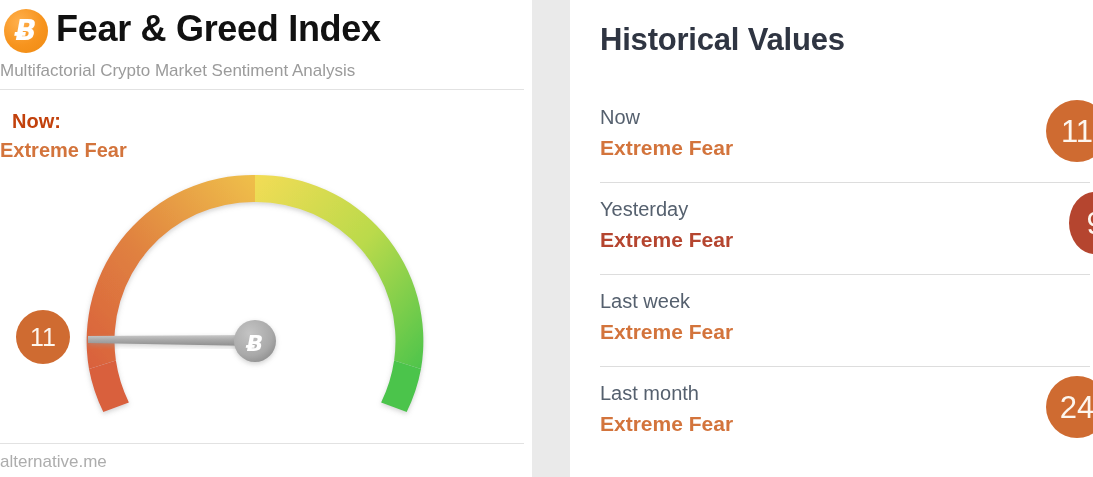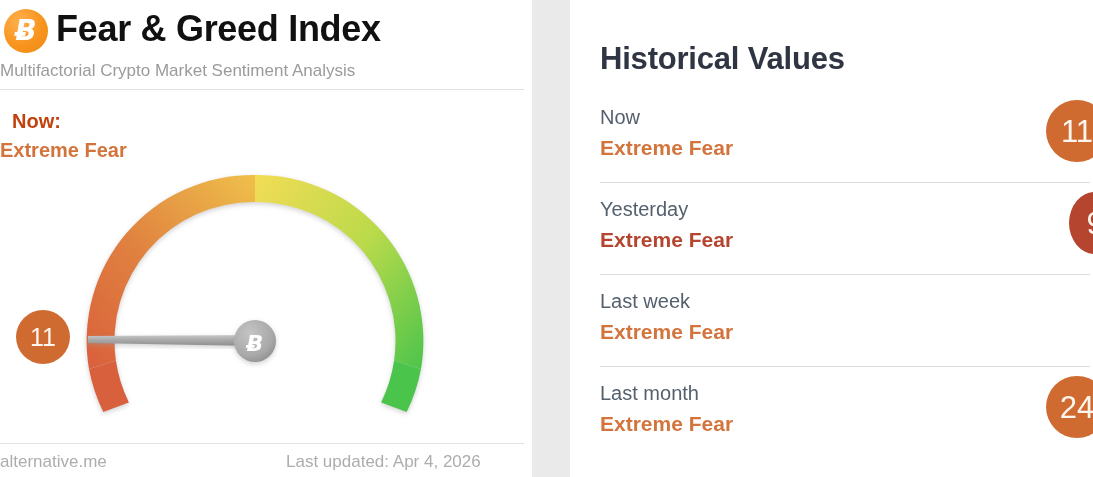--- a/index.html
+++ b/index.html
@@ -67,21 +67,21 @@
     position:absolute;left:286px;top:452px;font-size:17px;color:#adadad;white-space:nowrap;
   }
 
   
   .right-panel{
     position:absolute;left:570px;top:0;width:523px;height:477px;
     background:#ffffff;overflow:hidden;
   }
   .hist-title{
     position:absolute;left:30px;top:22px;
-    font-size:31px;font-weight:bold;color:#2f3542;letter-spacing:-0.2px;margin-top:19px;
+    font-size:31px;font-weight:bold;color:#2f3542;letter-spacing:-0.2px;
   }
   .rows{position:absolute;left:0;top:96px;width:541px;}
   .row{position:relative;height:92px;}
   .row .period{
     position:absolute;left:30px;top:10px;font-size:20px;color:#55606e;white-space:nowrap;
   }
   .row .sentiment{
     position:absolute;left:30px;top:40px;font-size:21px;font-weight:bold;white-space:nowrap;
   }
   .row .divider{
@@ -175,21 +175,20 @@
         </g>
       </svg>
     </div>
 
     <div class="dial-badge">
       <span>11</span>
     </div>
 
     <div class="rule-bottom"></div>
     <div class="foot-left">alternative.me</div>
-    <div class="foot-right">Last updated: Apr 4, 2026</div>
   </div>
 
   <div class="right-panel">
     <div class="hist-title">Historical Values</div>
 
     <div class="rows">
 
       <div class="row">
         <div class="period">Now</div>
         <div class="sentiment" style="color:#d3743c">Extreme Fear</div>

